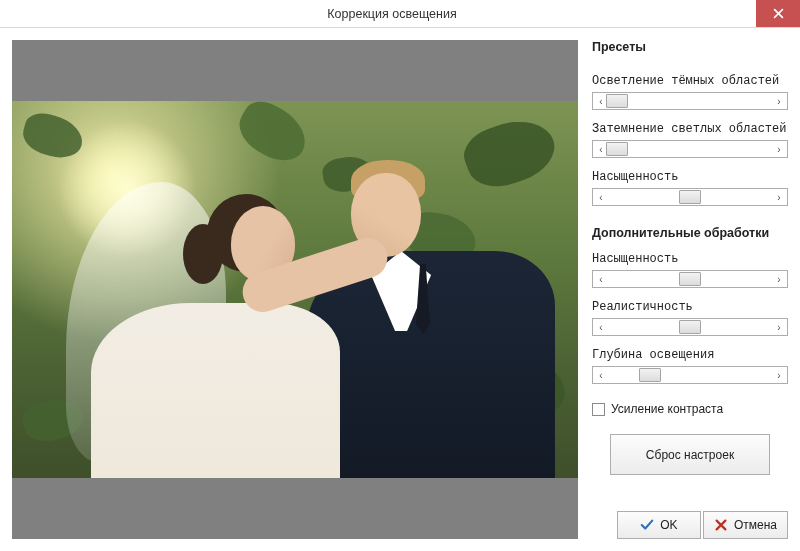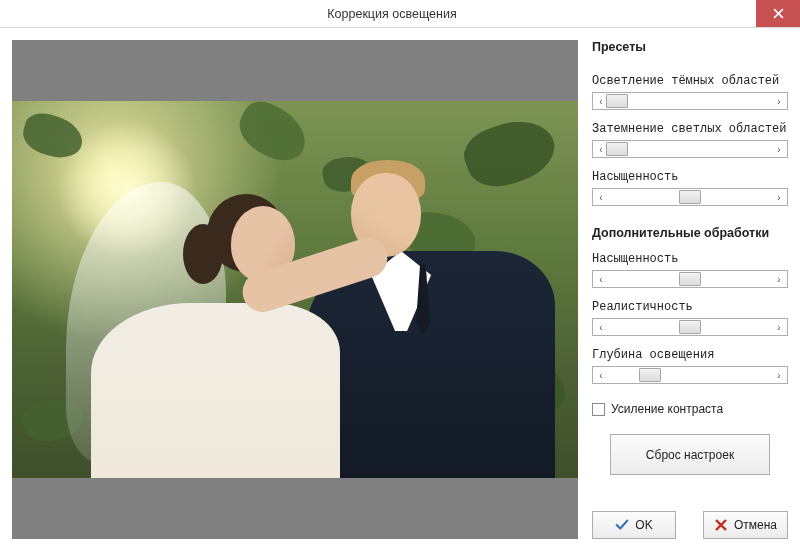--- a/index.html
+++ b/index.html
@@ -202,21 +202,21 @@
     align-self:center;
     width: 160px; height:41px;
     border:1px solid #adadad;
     background: linear-gradient(#fcfcfc,#ececec);
     display:flex;align-items:center;justify-content:center;
     cursor:pointer;
   }
 
   .footer-btns {
     margin-top:auto;
-    display:flex; gap:10px; justify-content:space-between;
+    display:flex; gap:2px; justify-content:flex-end;
   }
   .btn {
     height:28px; min-width:84px;
     border:1px solid #adadad;
     background: linear-gradient(#fcfcfc,#ececec);
     display:flex;align-items:center;justify-content:center;gap:6px;
     padding: 0 10px;
     cursor:pointer;
   }
   .btn svg { width:14px;height:14px; }

